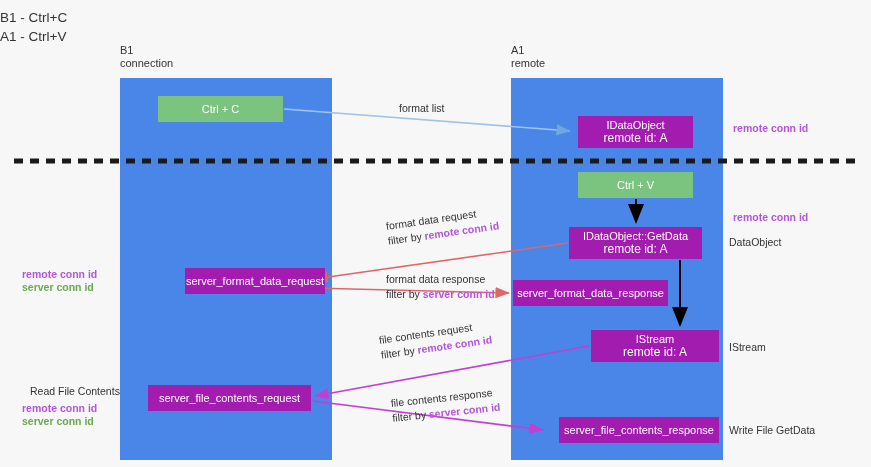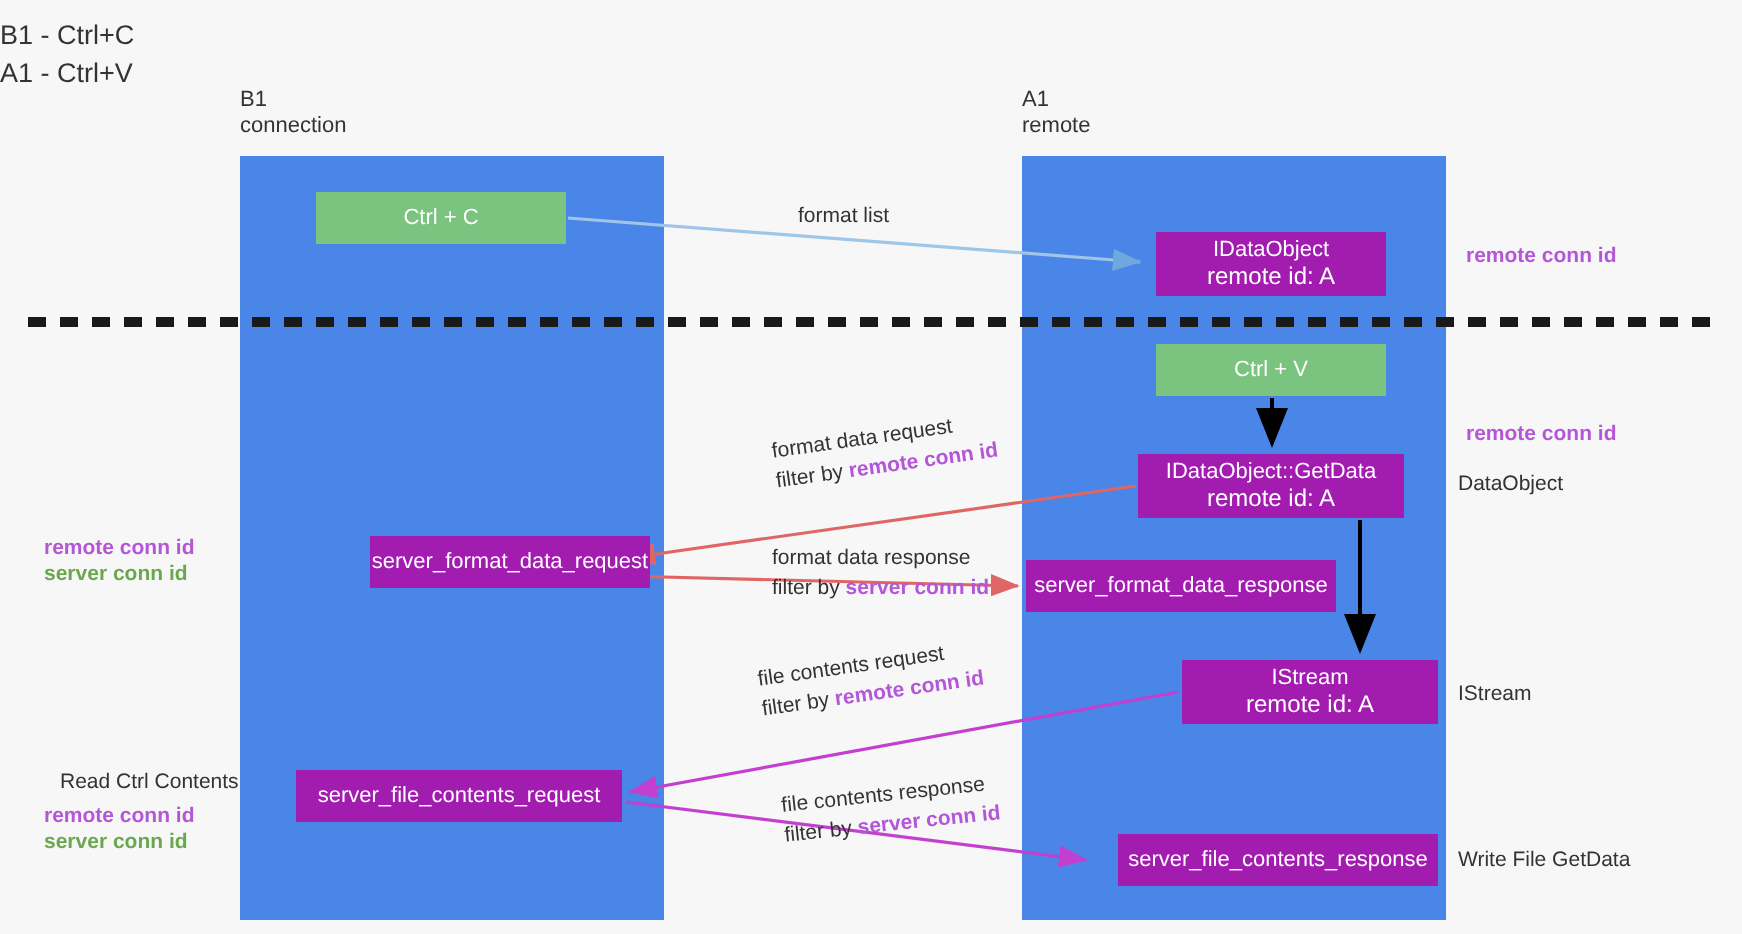--- a/index.html
+++ b/index.html
@@ -232,21 +232,21 @@
   <div class="ann" id="ann-r4">
     <span class="plain">Write File GetData</span>
   </div>
 
   <div class="ann" id="ann-l1">
     <span class="magenta">remote conn id</span>
     <span class="green">server conn id</span>
   </div>
 
   <div class="ann" id="ann-l2">
-    <span class="plain">Read Ctrl Contents</span>
+    <span class="plain">Read File Contents</span>
   </div>
 
   <div class="ann" id="ann-l3">
     <span class="magenta">remote conn id</span>
     <span class="green">server conn id</span>
   </div>
 
 </div>
 
 </body></html>

